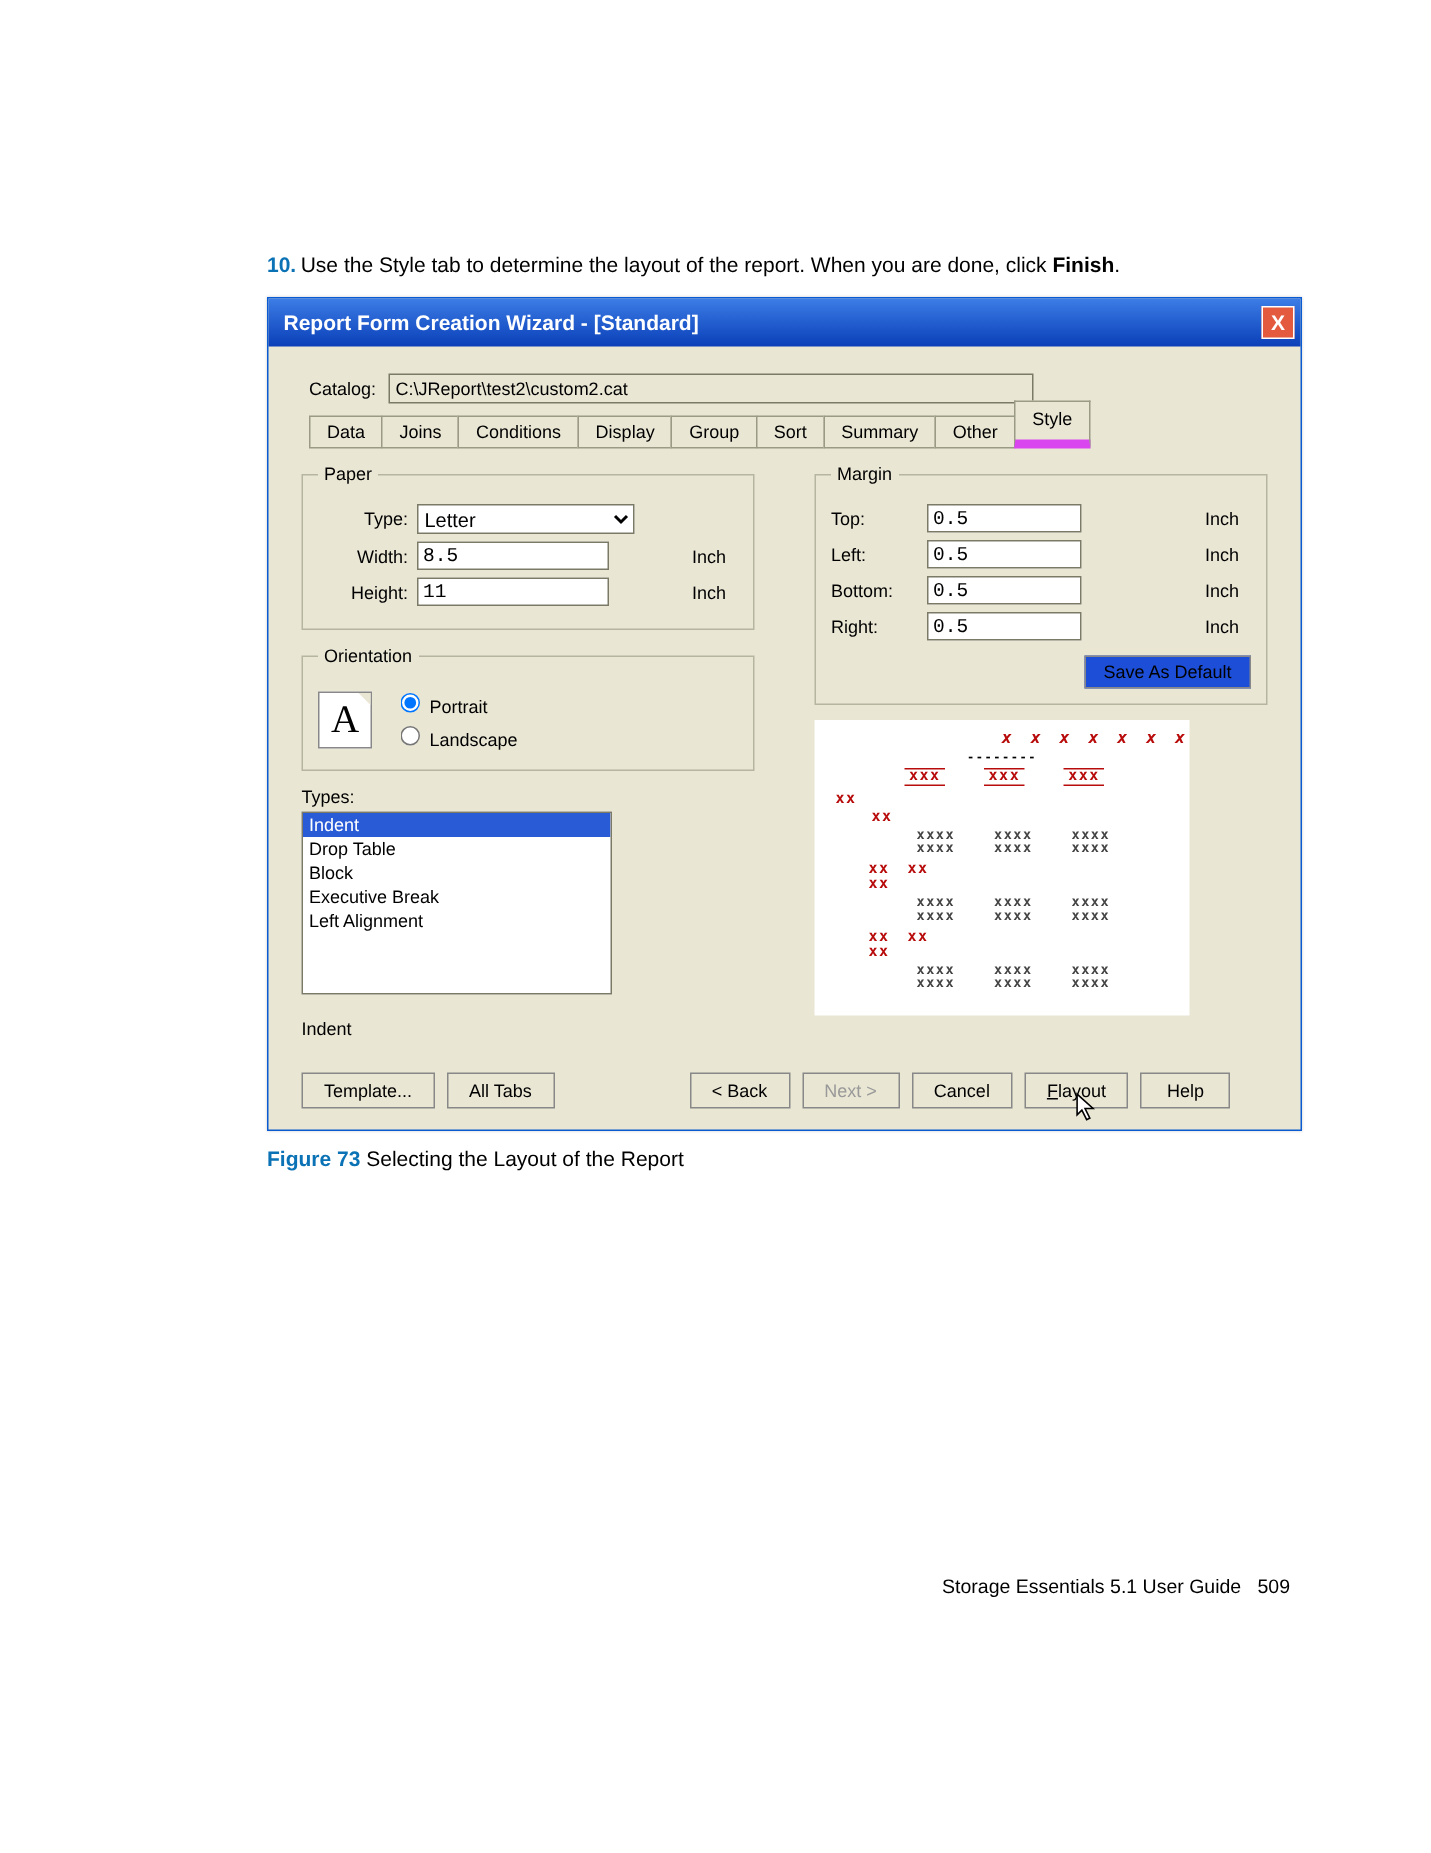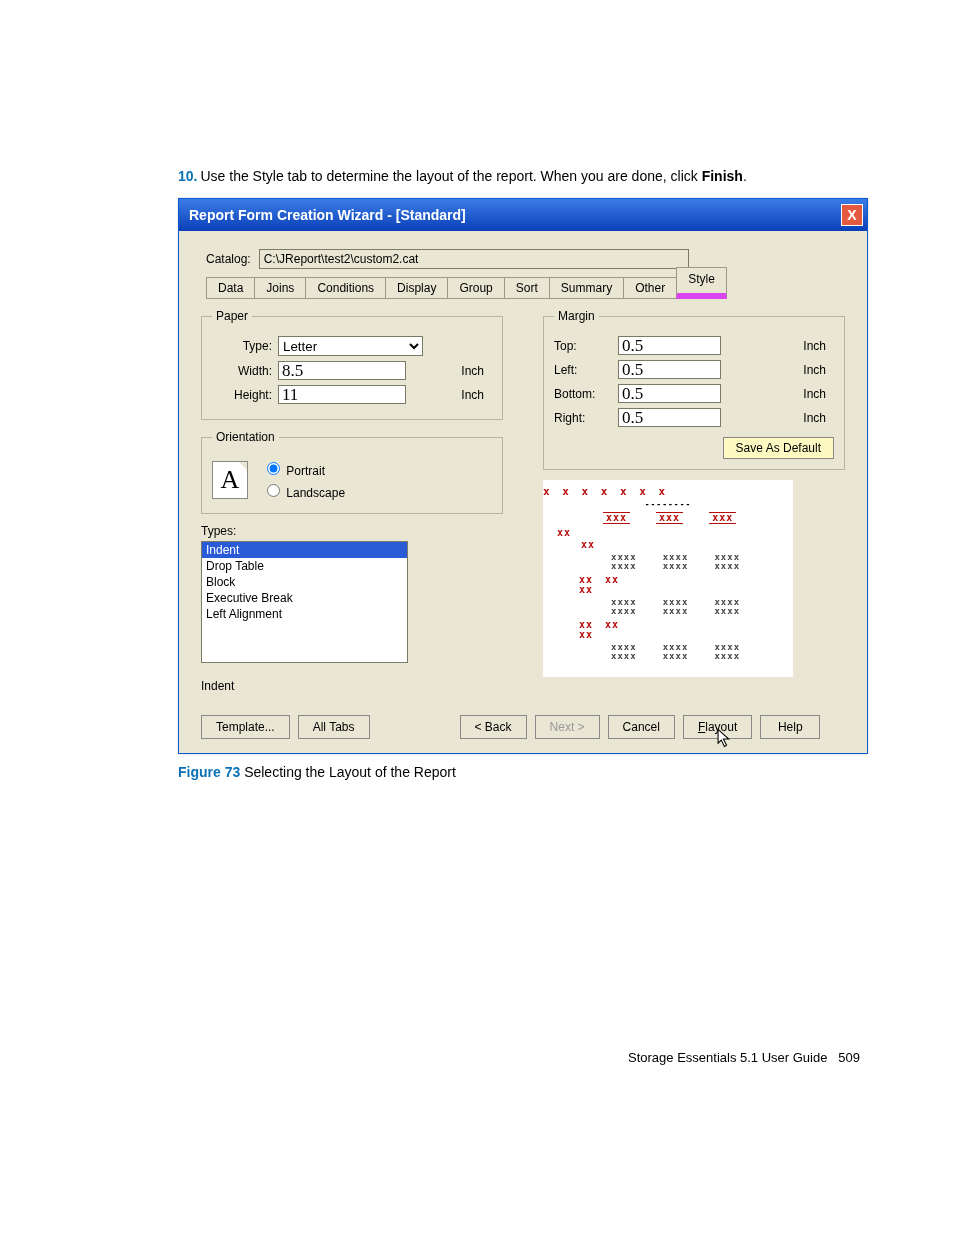--- a/index.html
+++ b/index.html
@@ -109,23 +109,23 @@
     align-items: center;
     margin: 5px 0;
     gap: 6px;
   }
   .field-row .lbl { width: 60px; text-align: right; }
   .field-row .lbl-m { width: 58px; }
   .text-input {
     height: 17px;
     border: 1px solid #7a7a67;
     background: #fff;
-    font-size: 17px;
+    font-size: 13px;
     padding: 0 3px;
-    font-family: Liberation Serif, serif;
+    font-family: Liberation Mono, monospace;
   }
   .type-select { width: 145px; height: 20px; border: 1px solid #7a7a67; background:#fff;}
   .w-num { width: 120px; }
   .m-num { width: 95px; }
   .unit { margin-left: auto; padding-right: 8px;}
 
   .orient-row { display: flex; align-items: center; gap: 14px; margin-top: 4px;}
   .orient-icon {
     width: 34px;
     height: 36px;
@@ -145,21 +145,21 @@
     border-width: 0 8px 8px 0;
     border-color: transparent #e9e6d4 transparent transparent;
   }
   .radio-stack label { display: block; margin: 3px 0; }
 
   .save-default {
     display:block;
     margin: 10px 0 0 auto;
     padding: 3px 12px;
     border: 1px solid #888;
-    background: #fef9c3;
+    background: #1d4ed8;
     font-size: 12px;
     font-family: inherit;
   }
 
   .types-label { margin: 10px 0 3px 0; }
   .listbox {
     width: 205px;
     height: 120px;
     border: 1px solid #7a7a67;
     background:#fff;
@@ -179,21 +179,21 @@
     padding: 6px 0;
   }
   .pv {
     font-family: monospace;
     font-size: 10px;
     letter-spacing: 1px;
     font-weight: bold;
     line-height: 1;
   }
   .red { color: #b80c0c; }
-  .pv-title { text-align:left; font-size: 11px; letter-spacing: 3px; margin-bottom:4px;}
+  .pv-title { text-align:right; font-size: 11px; letter-spacing: 3px; margin-bottom:4px;font-style:italic;}
   .pv-dash { text-align:center; font-size:8px; letter-spacing:1px; margin-bottom:3px;}
   .pv-head { display:flex; gap: 26px; padding-left: 60px;}
   .pv-head span { border-top: 1px solid #b80c0c; border-bottom:1px solid #b80c0c; padding:0 3px;}
   .pv-l1 { padding-left: 14px; margin-top:4px;}
   .pv-l2 { padding-left: 38px; margin-top:2px;}
   .pv-block { display:flex; gap: 26px; padding-left: 68px; margin:3px 0; color:#444; font-size:9px;}
   .pv-sub { display:flex; gap:6px; padding-left: 36px; margin-top:4px;}
 
   .button-row {
     display: flex;

